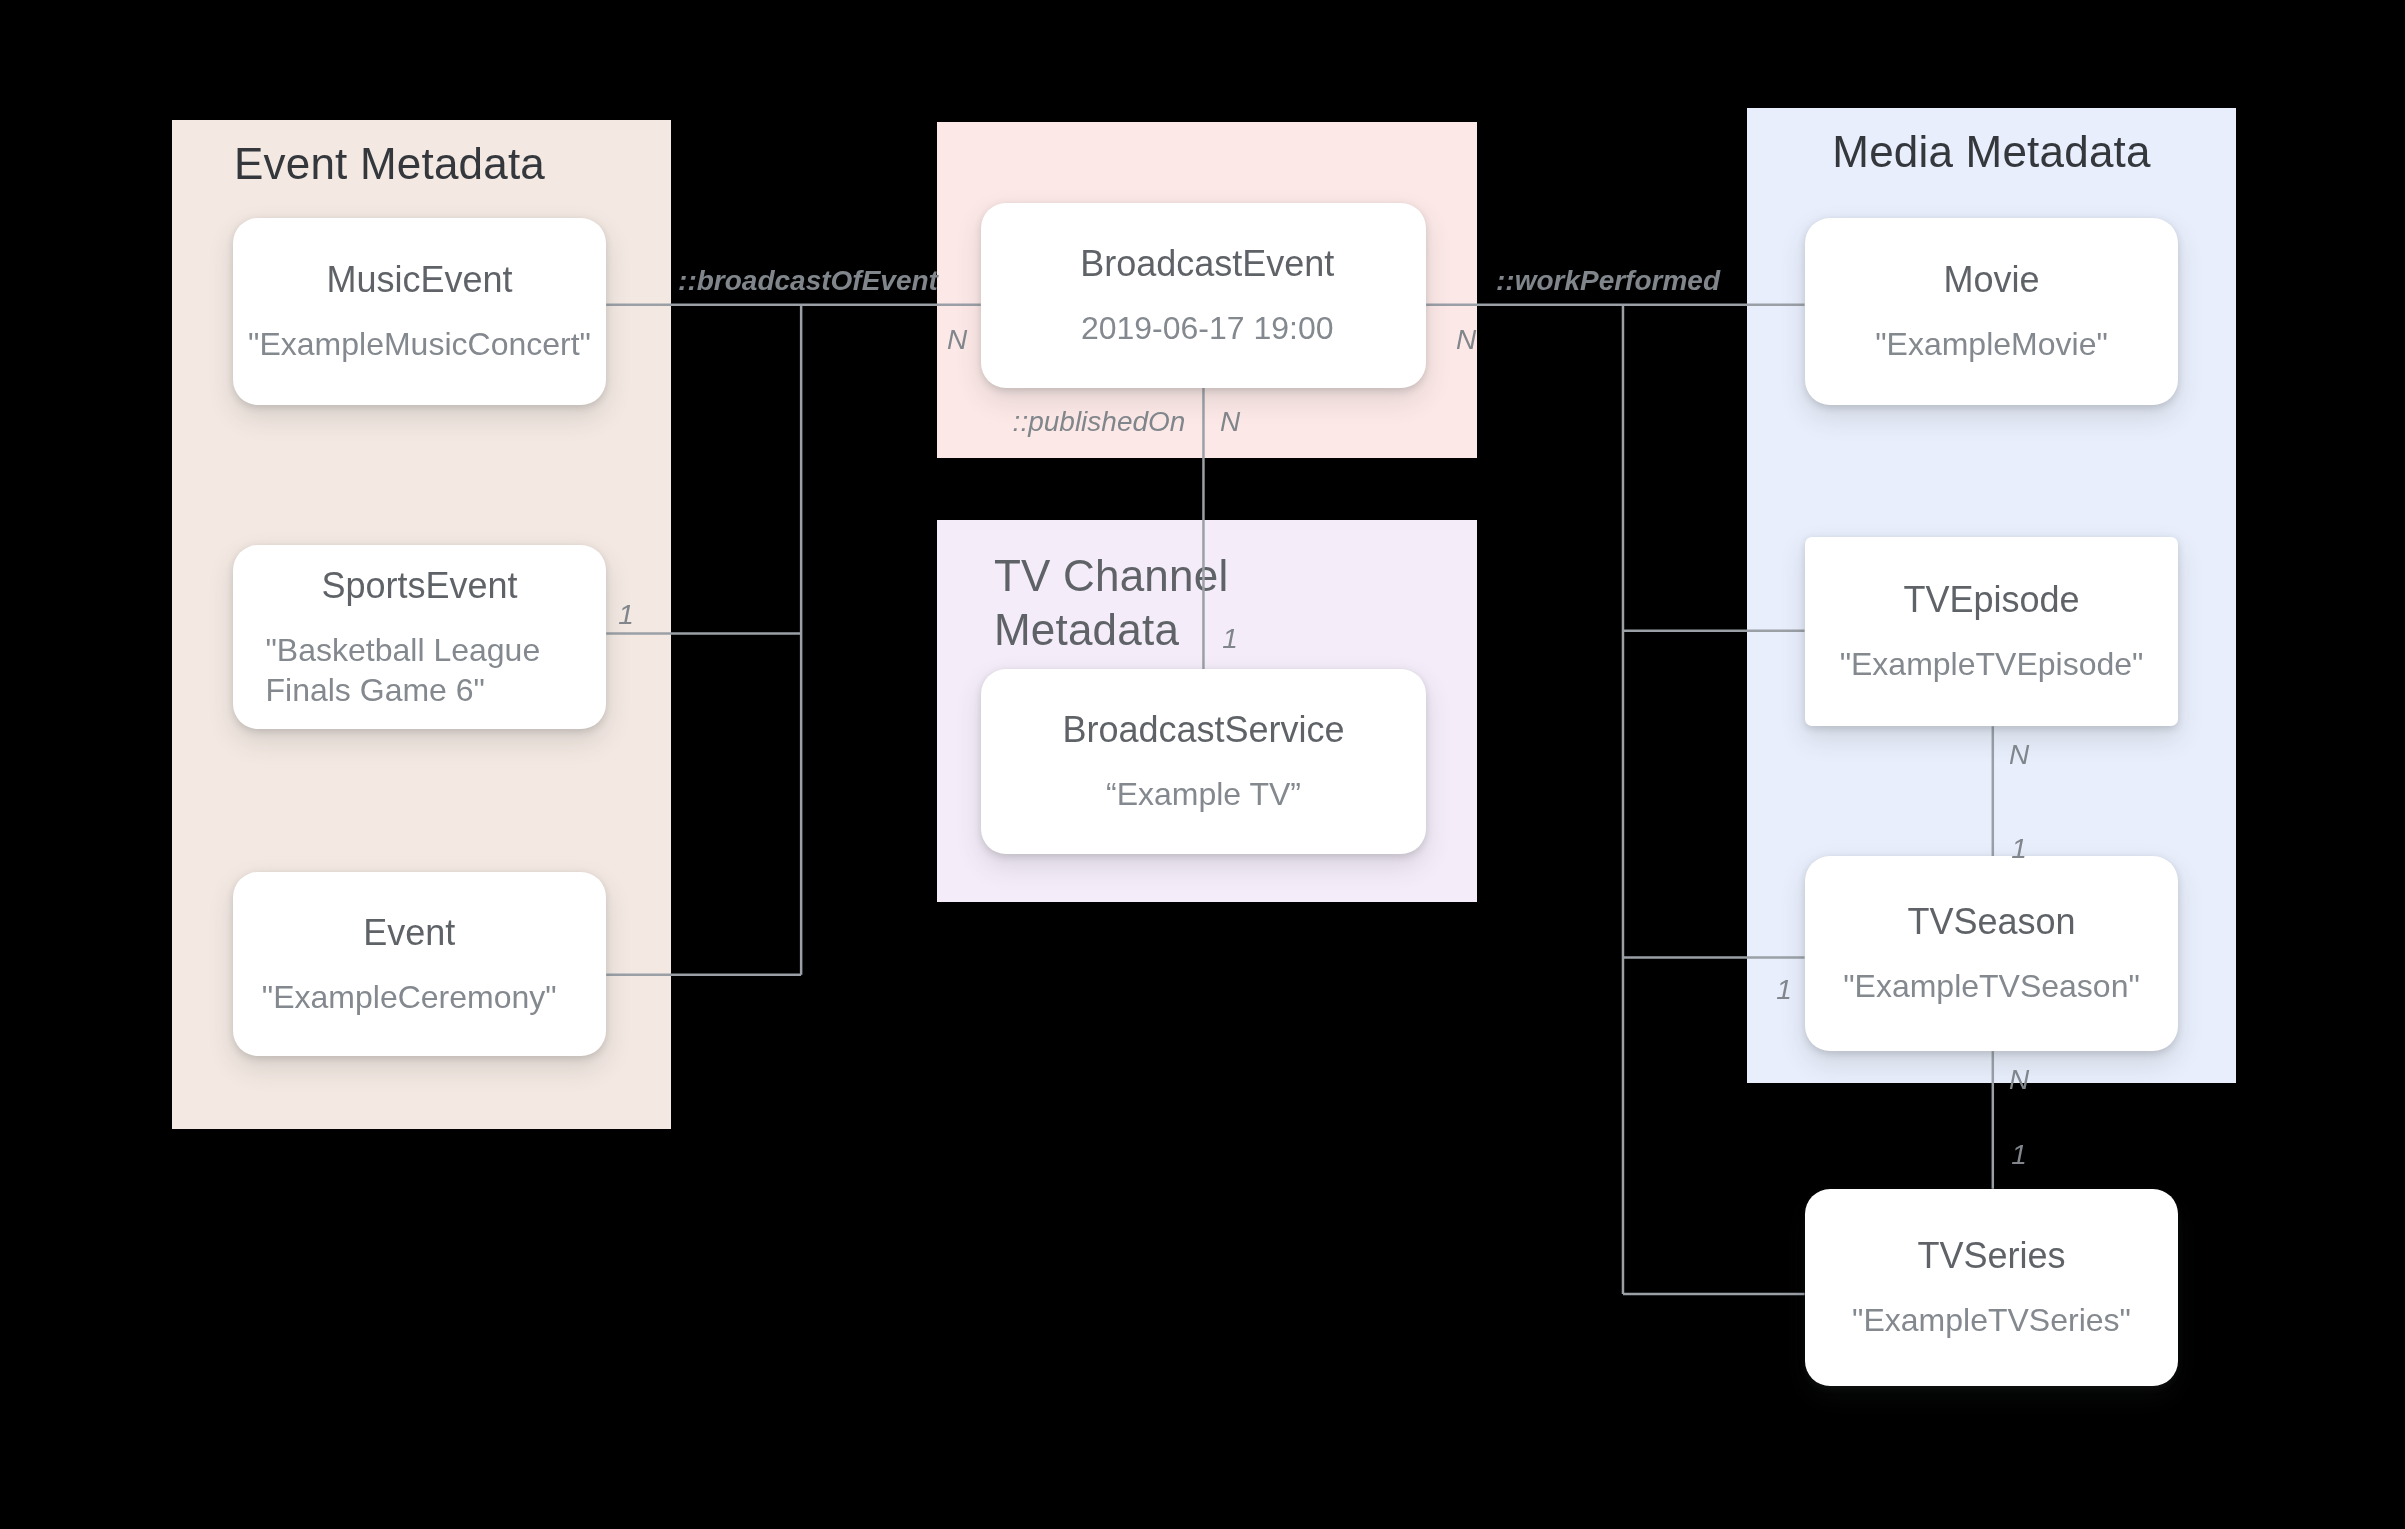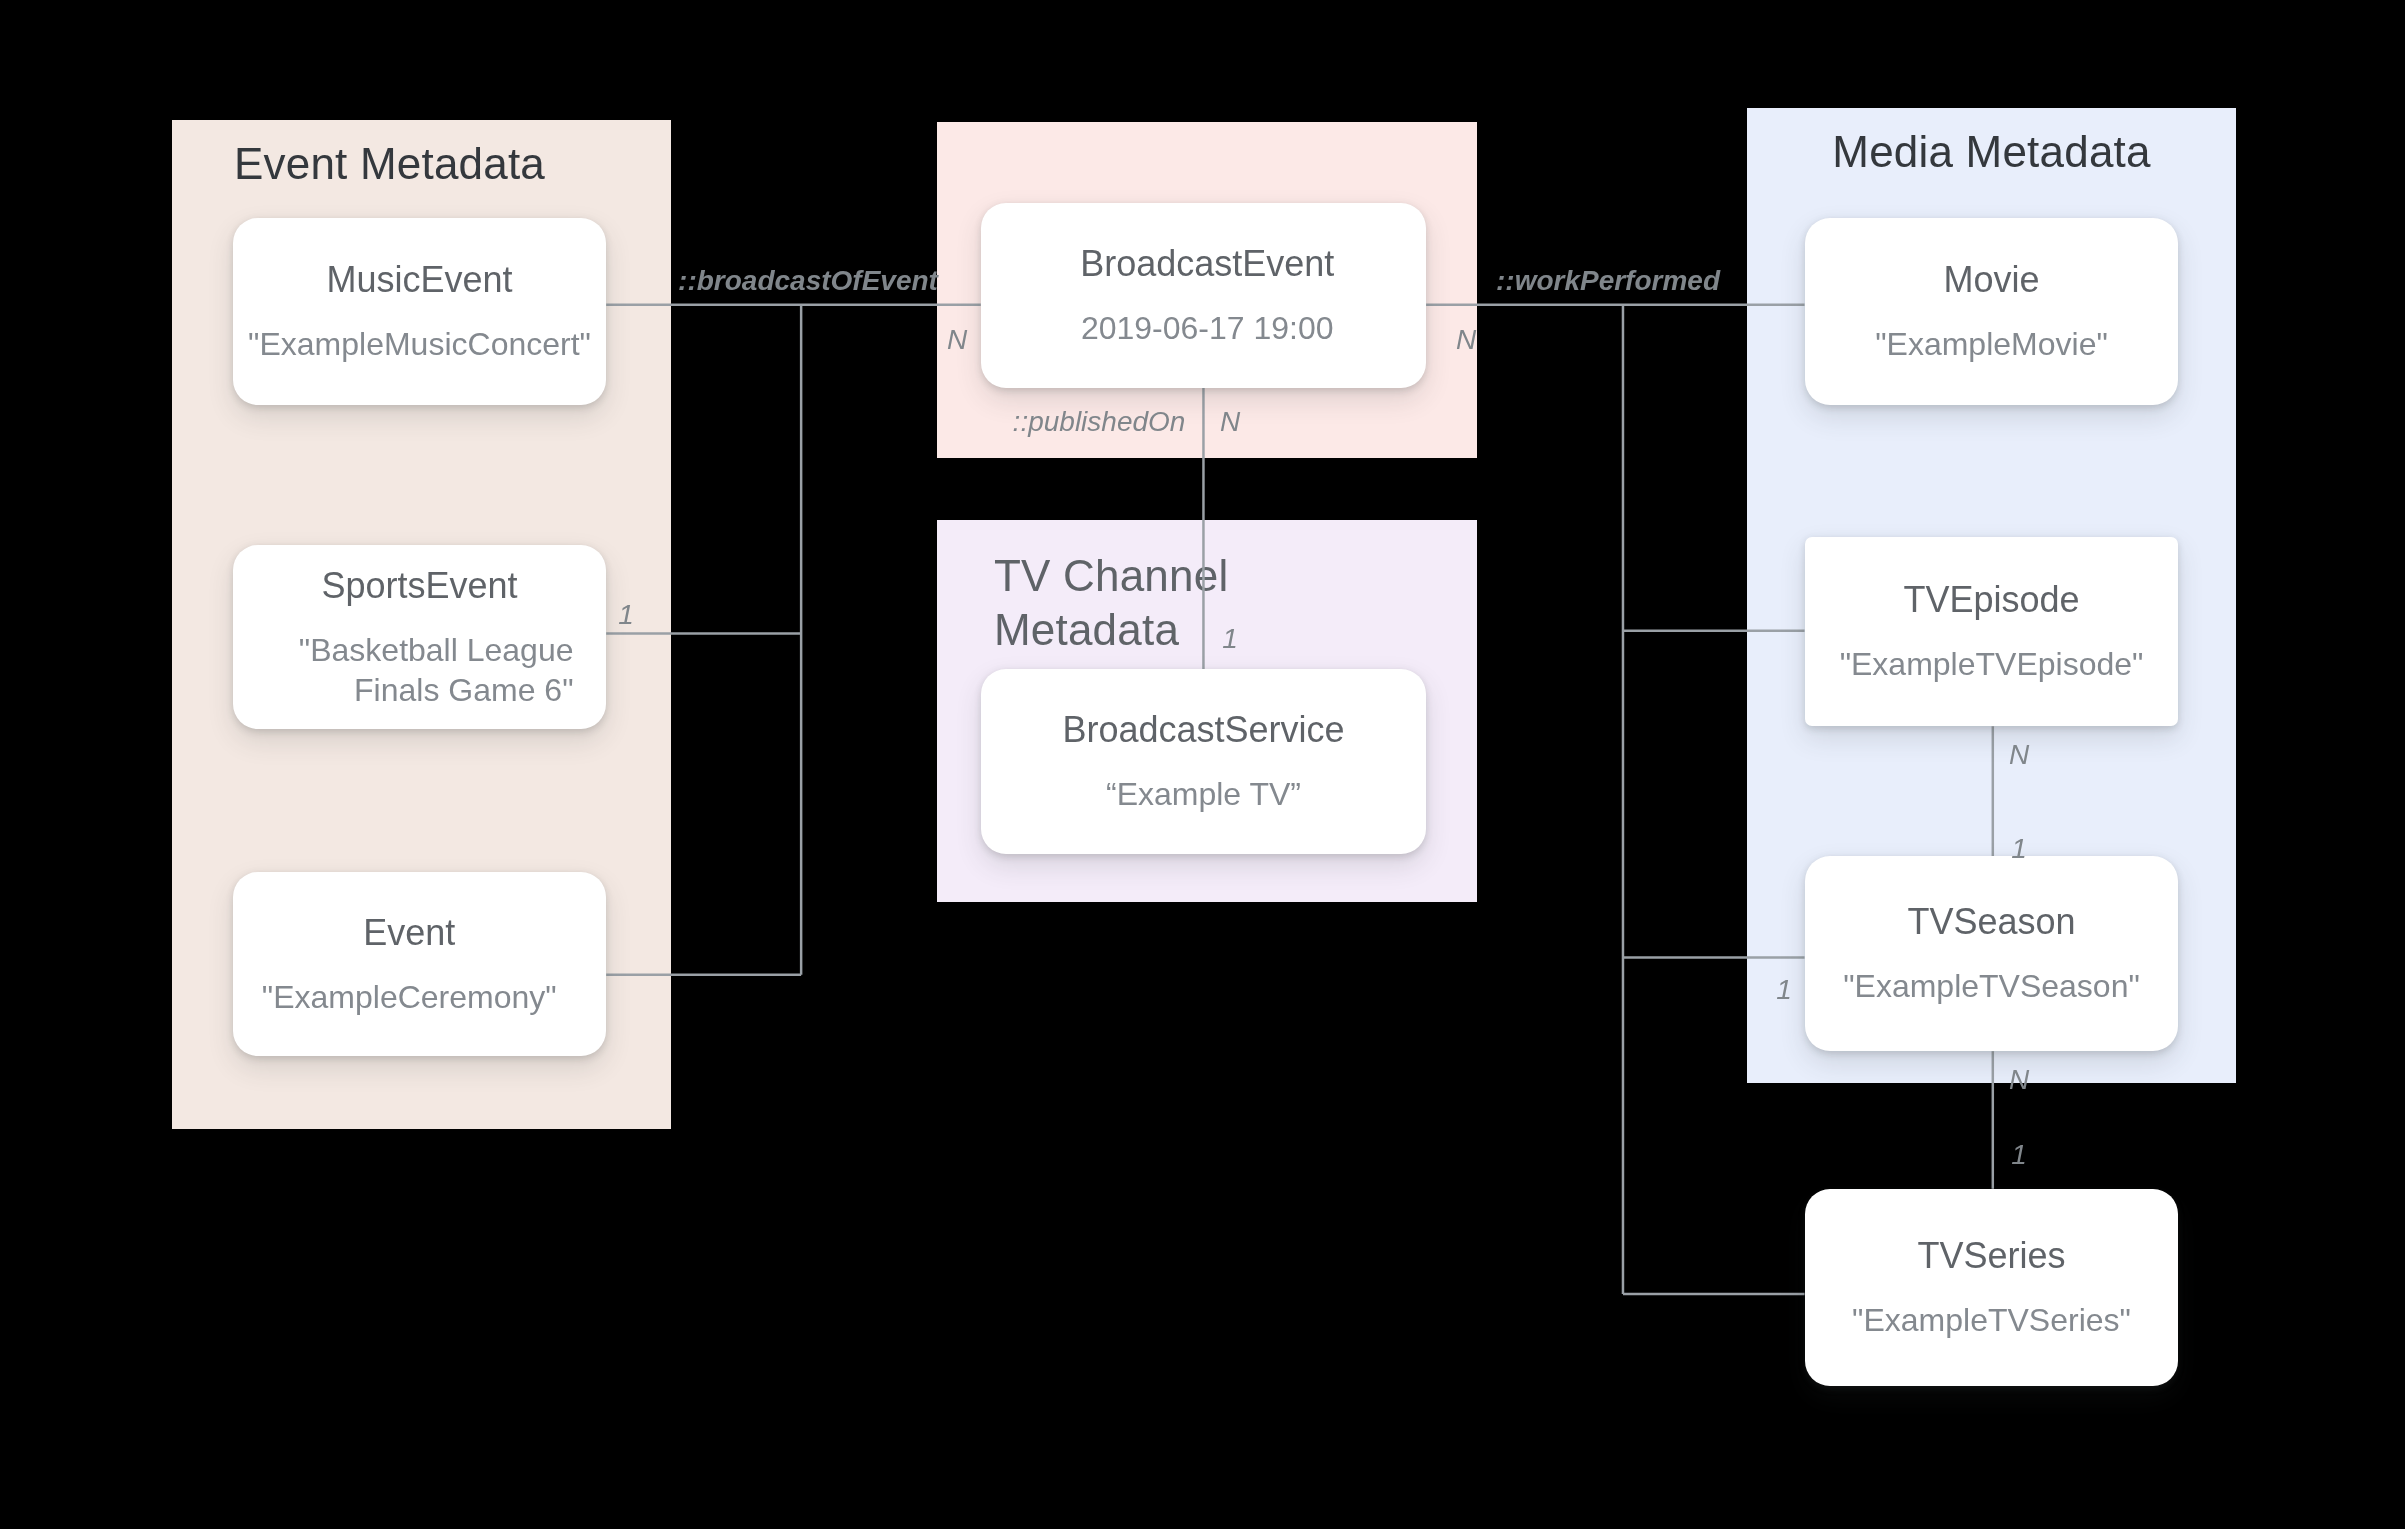--- a/index.html
+++ b/index.html
@@ -33,21 +33,21 @@
     color:var(--panel-title);font-weight:400;white-space:pre-line;
   }
   #panel-event .panel-title{left:62px;top:17px;}
   #panel-tvchannel .panel-title{left:57px;top:29px;color:var(--panel-title-soft);}
   #panel-media .panel-title{left:0;top:17px;width:100%;text-align:center;}
   svg.lines{position:absolute;left:0;top:0;z-index:1;pointer-events:none;}
   svg.lines line{stroke:var(--line);stroke-width:2.6px;}
   .card{
     position:absolute;z-index:2;background:var(--card-bg);border-radius:25px;
     display:flex;flex-direction:column;align-items:center;justify-content:center;
-    gap:23px;text-align:right;padding:9.6px 32.5px;
+    gap:23px;text-align:left;padding:9.6px 32.5px;
     box-shadow:0 2.9px 7.6px rgba(60,64,67,.18),0 11.5px 27px rgba(60,64,67,.14);
   }
   .card-title{font-size:36px;color:var(--card-title);line-height:42px;}
   .card-value{font-size:32px;color:var(--card-value);line-height:40px;}
   #card-music{left:233px;top:218px;width:373px;height:187px;}
   #card-sports{left:233px;top:545px;width:373px;height:184px;}
   #card-event{left:233px;top:872px;width:373px;height:184px;padding-left:12px;}
   #card-bevent{left:981px;top:203px;width:445px;height:185px;padding-left:40px;}
   #card-bservice{left:981px;top:669px;width:445px;height:185px;}
   #card-movie{left:1805px;top:218px;width:373px;height:187px;}

